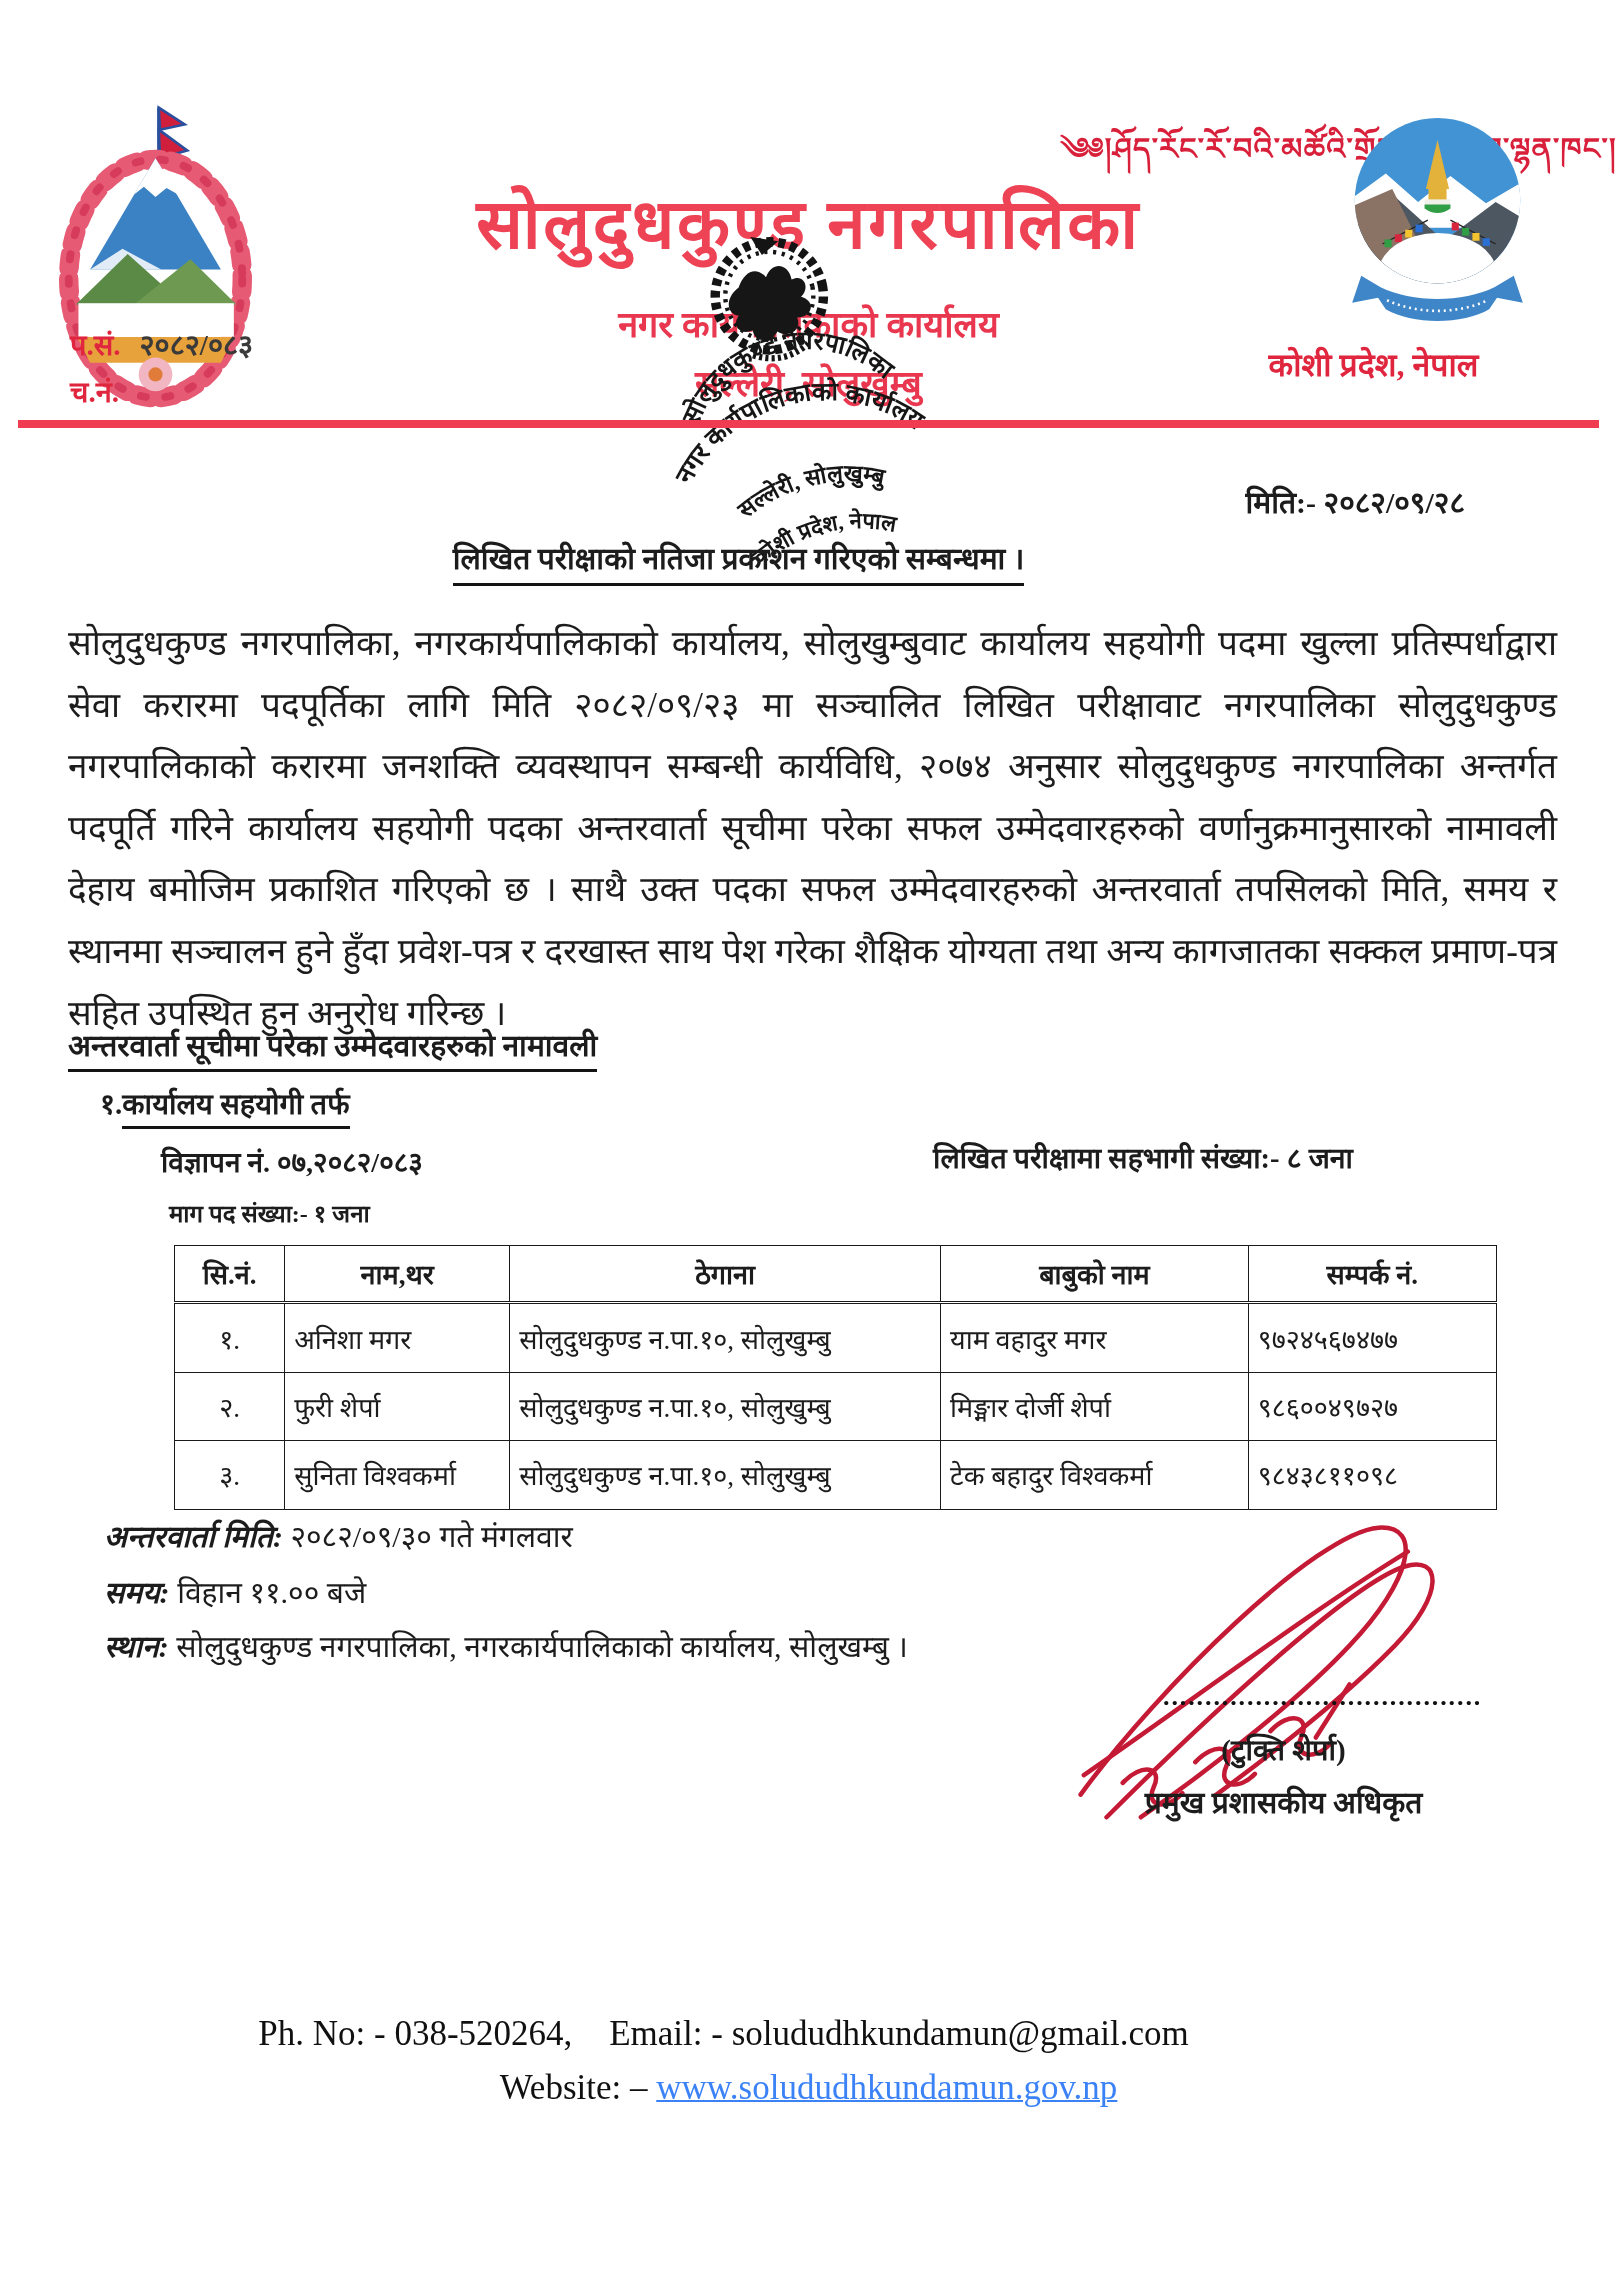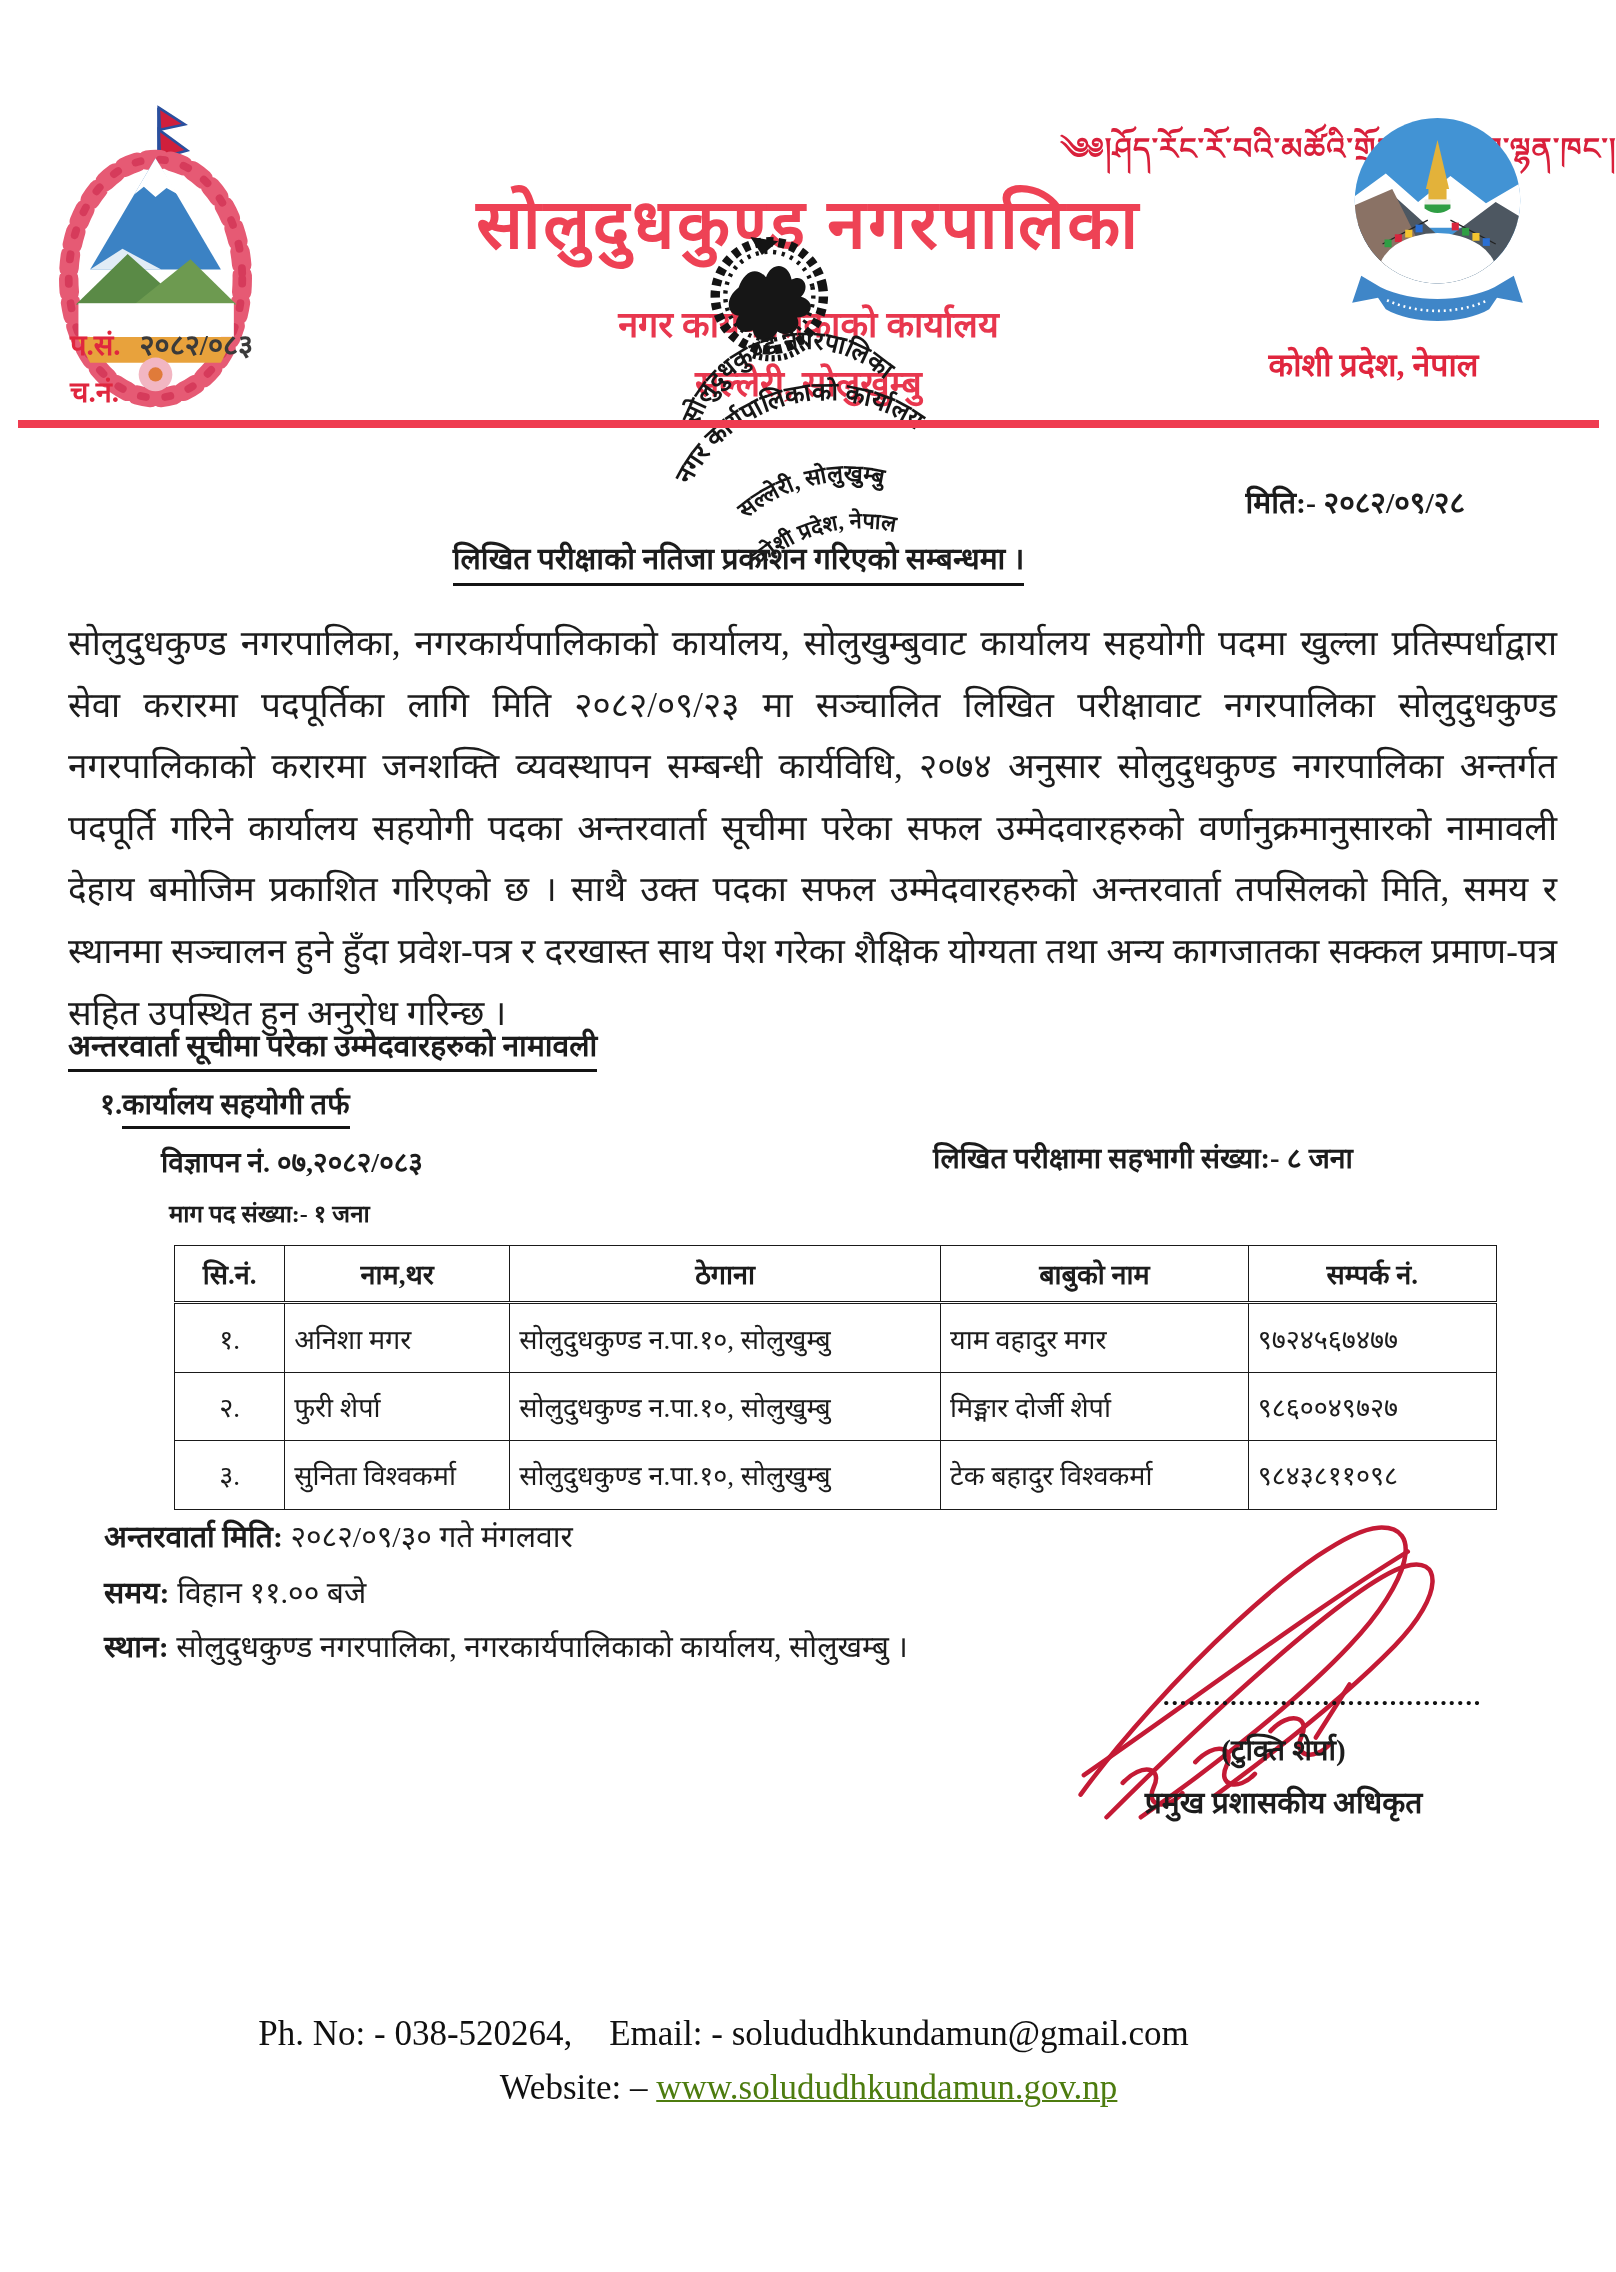--- a/index.html
+++ b/index.html
@@ -36,32 +36,32 @@
   table.roster td{height:57px;}
   table.roster .c-sn{width:7.5%;text-align:center;}
   table.roster .c-name{width:16.8%;}
   table.roster .c-addr{width:33.5%;}
   table.roster .c-father{width:23.5%;}
   table.roster .c-phone{width:18.7%;}
   table.roster th.c-sn{text-align:center;}
   table.roster thead tr{border-bottom:3.2px double #1a1a1a;}
   
   .detail{left:104px;font-size:30px;}
-  .detail .lbl{font-weight:bold;}
+  .detail .lbl{font-weight:bold;font-style:italic;}
   .d1{top:1515px;}
   .d2{top:1571px;}
   .d3{top:1625px;}
   
   .dotted-line{left:1163px;top:1682px;width:298px;font-size:26px;font-weight:bold;letter-spacing:1.9px;color:#111;}
   .sig-name{left:1115px;top:1729px;width:337px;text-align:center;font-size:29px;font-weight:bold;}
   .sig-title{left:1076px;top:1781px;width:415px;text-align:center;font-size:30px;font-weight:bold;}
   
   .footer-phone{left:0;top:2014px;width:1447px;text-align:center;font-size:35px;color:#101010;}
   .footer-web{left:0;top:2068px;width:1617px;text-align:center;font-size:35px;color:#101010;}
-  .footer-web a{color:#4d7c0f;text-decoration:underline;text-decoration-thickness:1.9px;}
+  .footer-web a{color:#3b82f6;text-decoration:underline;text-decoration-thickness:1.9px;}
   .sp{display:inline-block;width:19.4px;}
 </style>
 </head>
 <body>
 
 <svg class="abs" style="left:51px;top:96px;" width="209" height="316" viewBox="0 0 322 488">
 
   <g>
     <line x1="166" y1="18" x2="166" y2="108" stroke="#2a4f9e" stroke-width="5"></line>
     <path d="M166,18 L206,44 L168,52 Z" fill="#d01f3c" stroke="#2a4f9e" stroke-width="4"></path>

